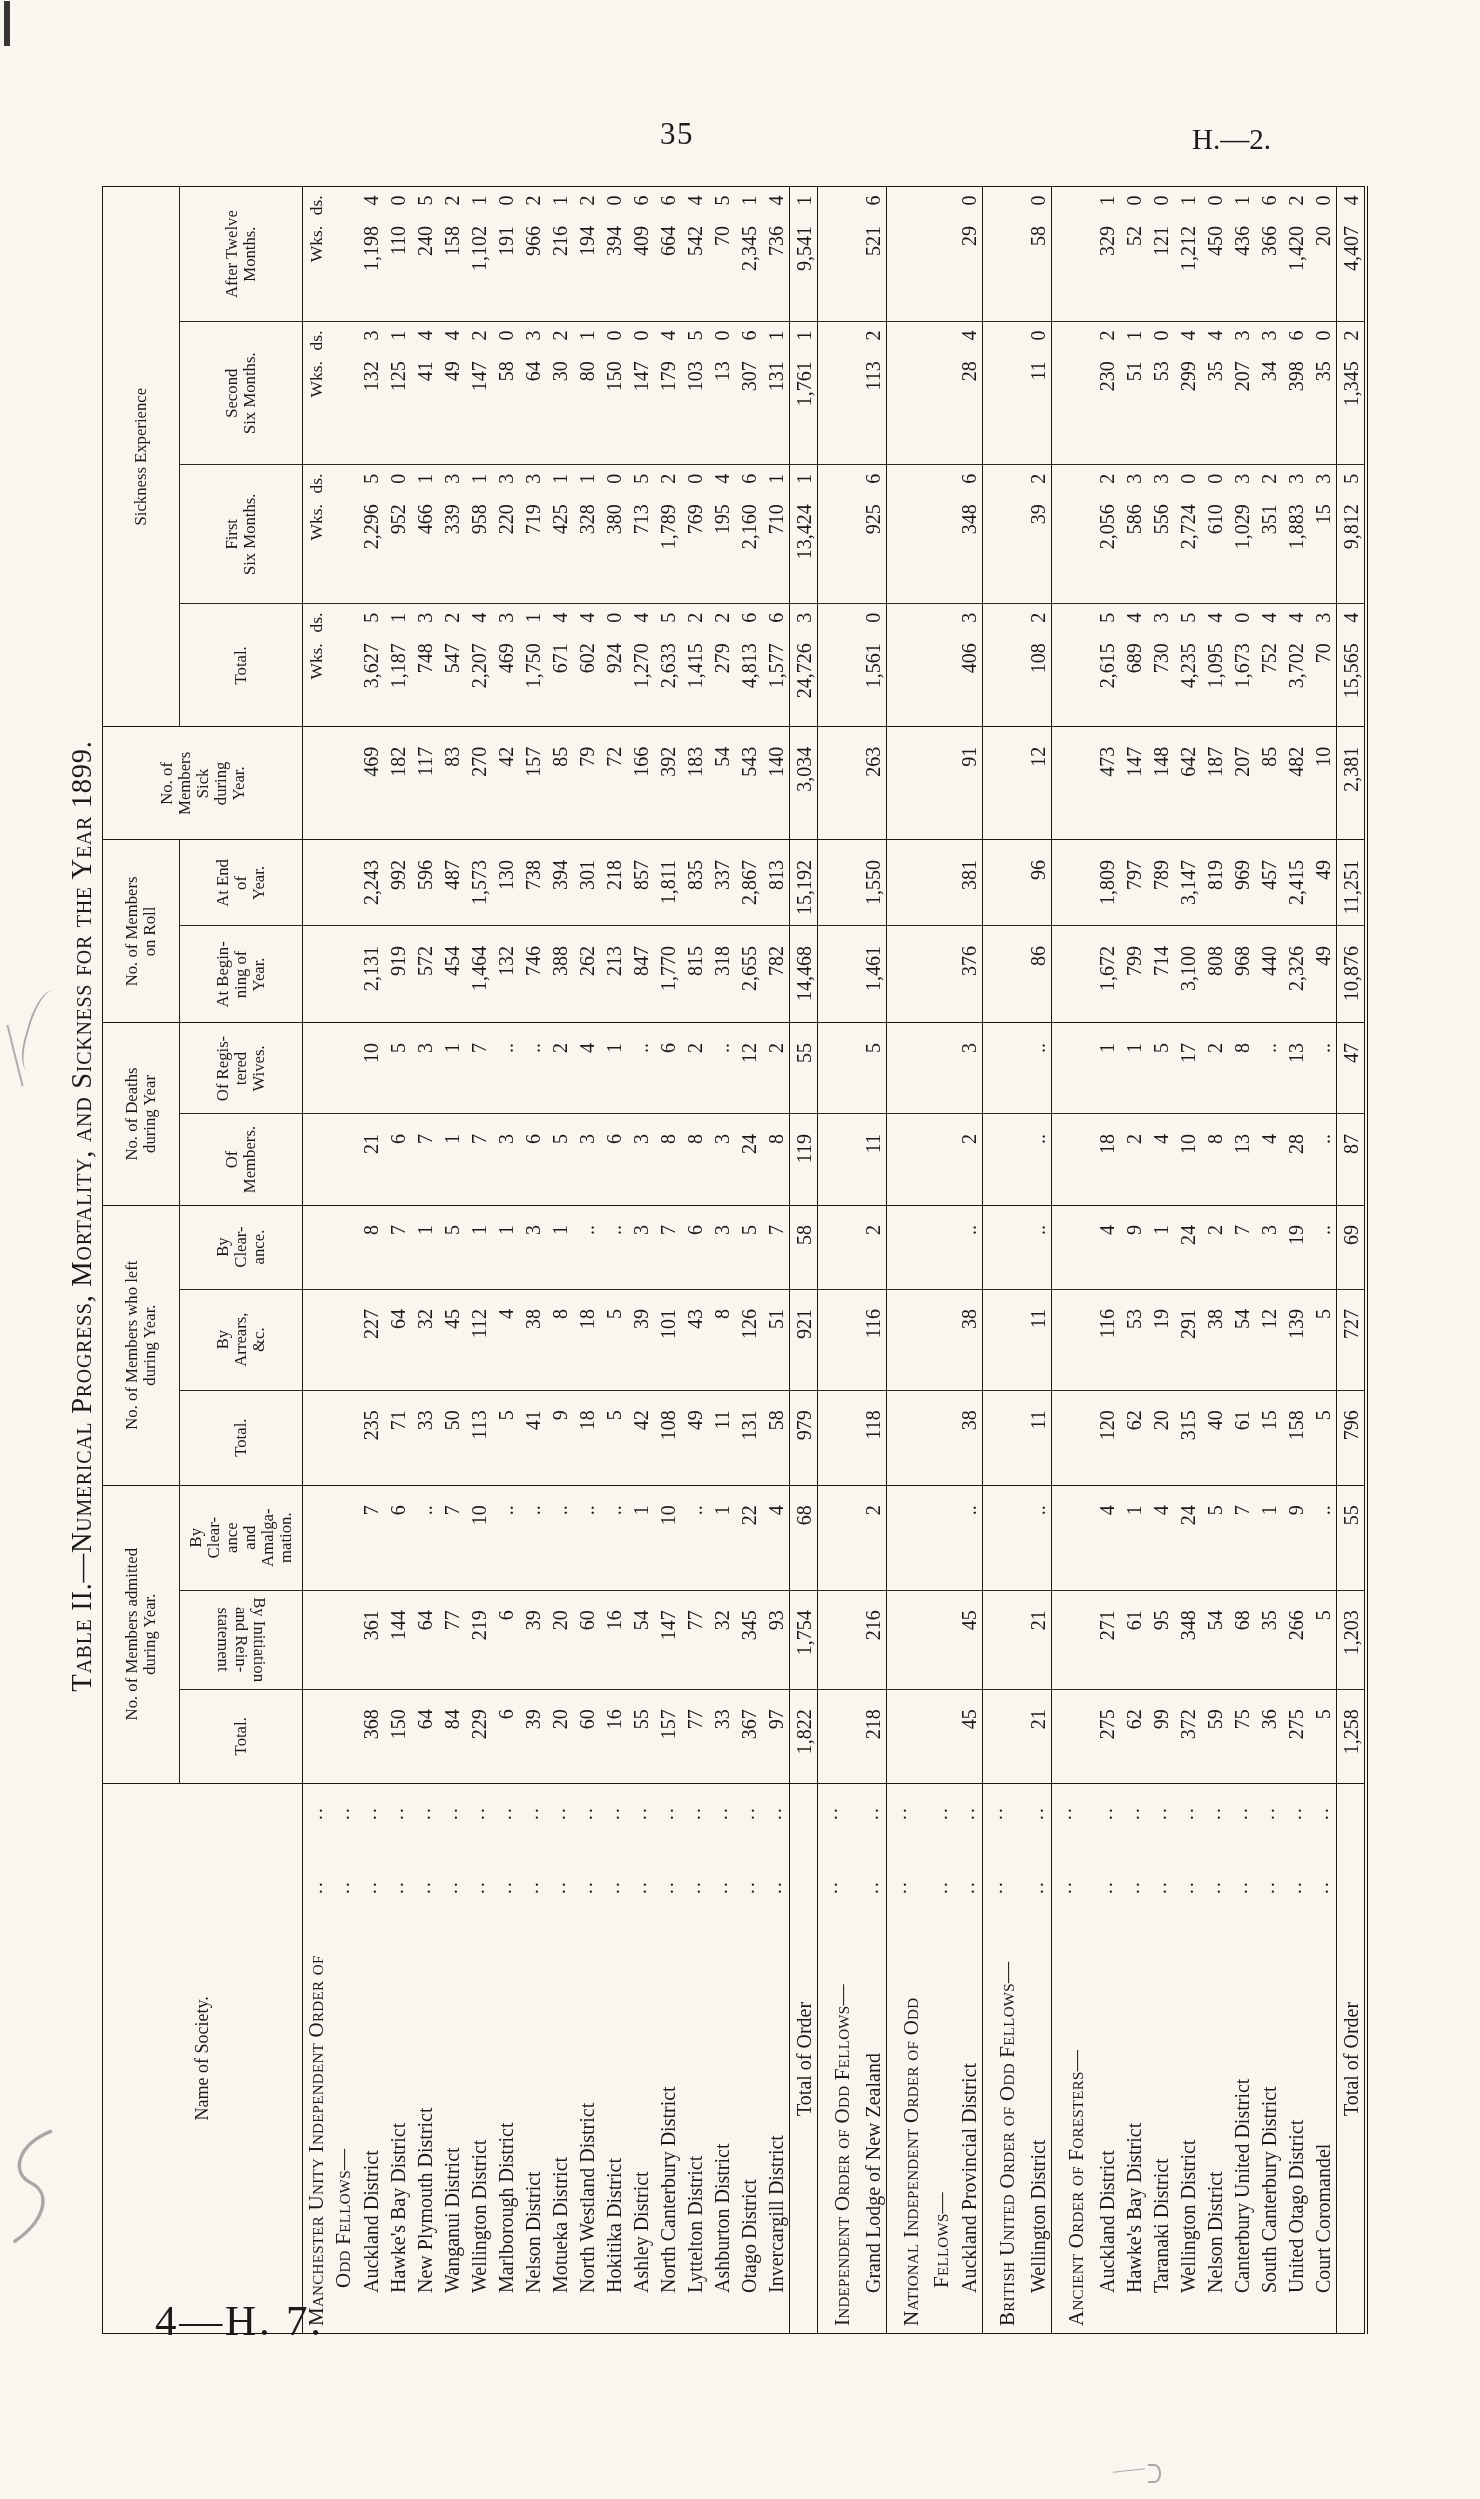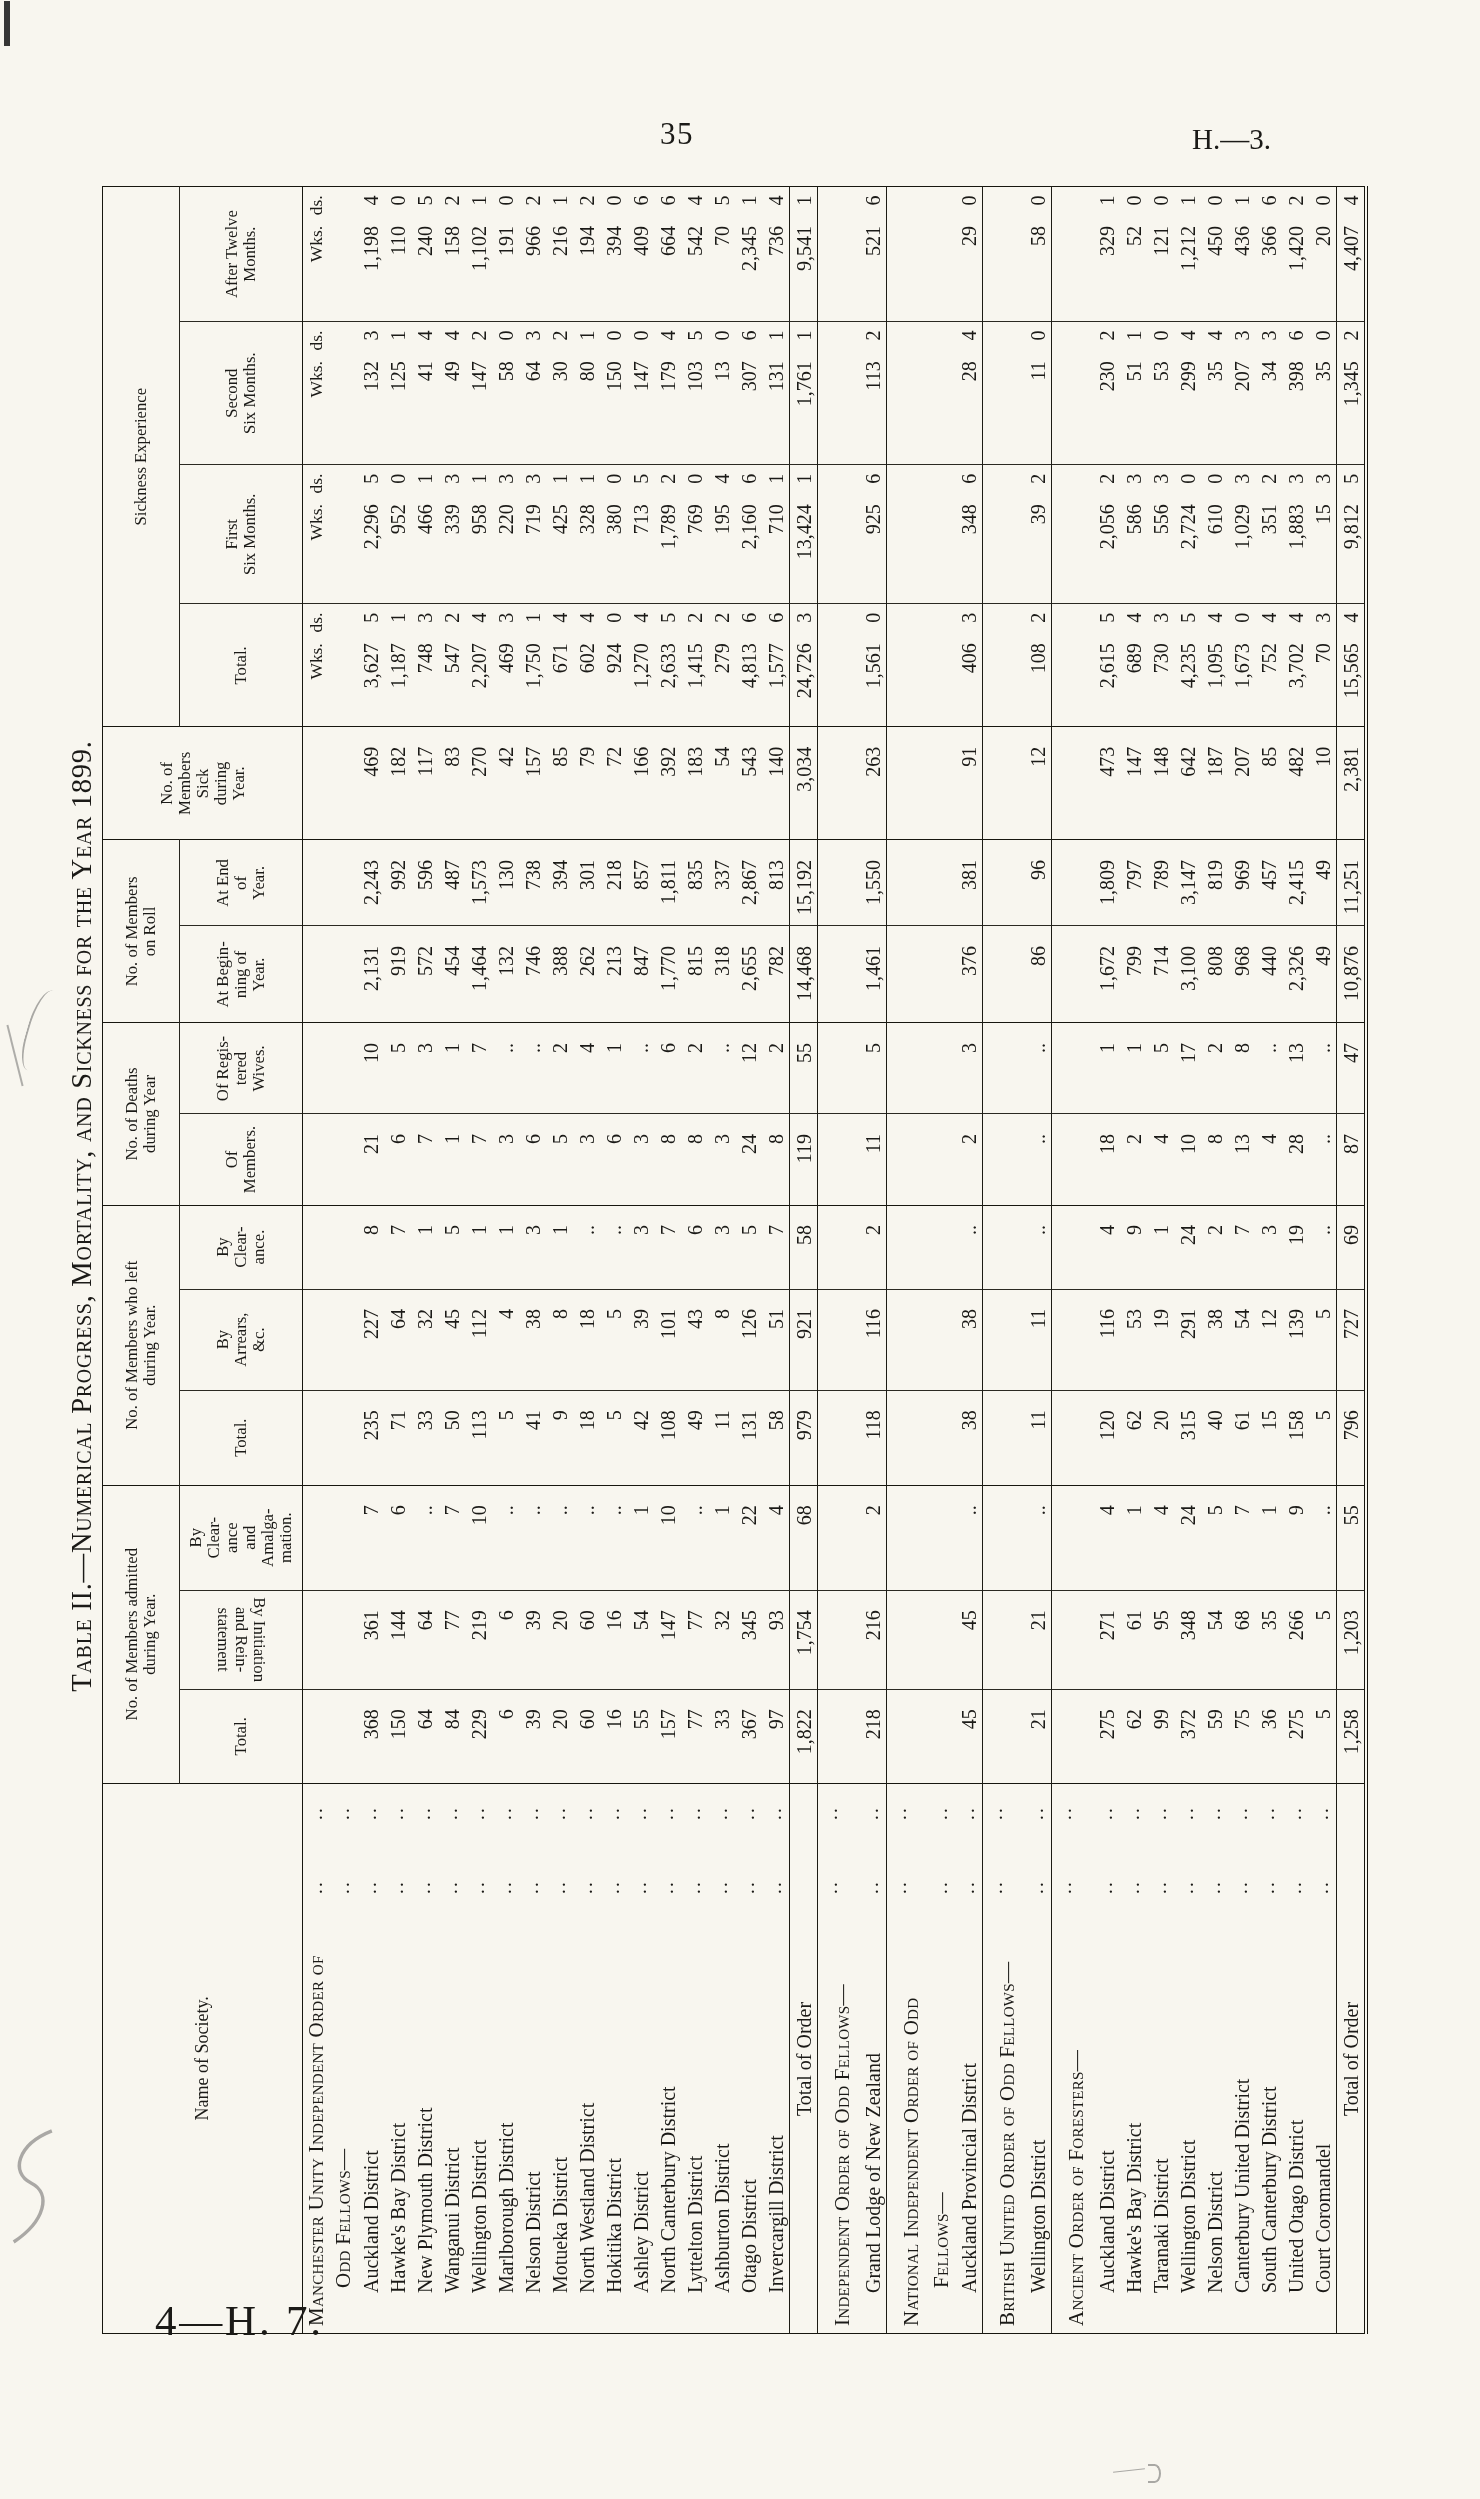--- a/index.html
+++ b/index.html
@@ -56,21 +56,21 @@
   tr.padded td{padding-top:7px;height:34px;}
   tr.total td{border-top:1px solid #1d1c15;border-bottom:1px solid #1d1c15;}
   tr.endrow td{border-bottom:1px solid #1d1c15;}
   tr.lastrow td{border-bottom:4.9px double #17160f !important;}
 </style>
 </head>
 <body>
 
 <div class="corner-speck"></div>
 <div class="page-num">35</div>
-<div class="doc-ref">H.—3.</div>
+<div class="doc-ref">H.—2.</div>
 
 <div class="title-wrap">
   <div class="title-inner">Table II.—Numerical Progress, Mortality, and Sickness for the Year 1899.</div>
 </div>
 
 <div class="tbl-wrap">
   <div class="tbl-inner" id="tbl-root">
       <table>
         <colgroup>
           <col style="width: 550px;">

